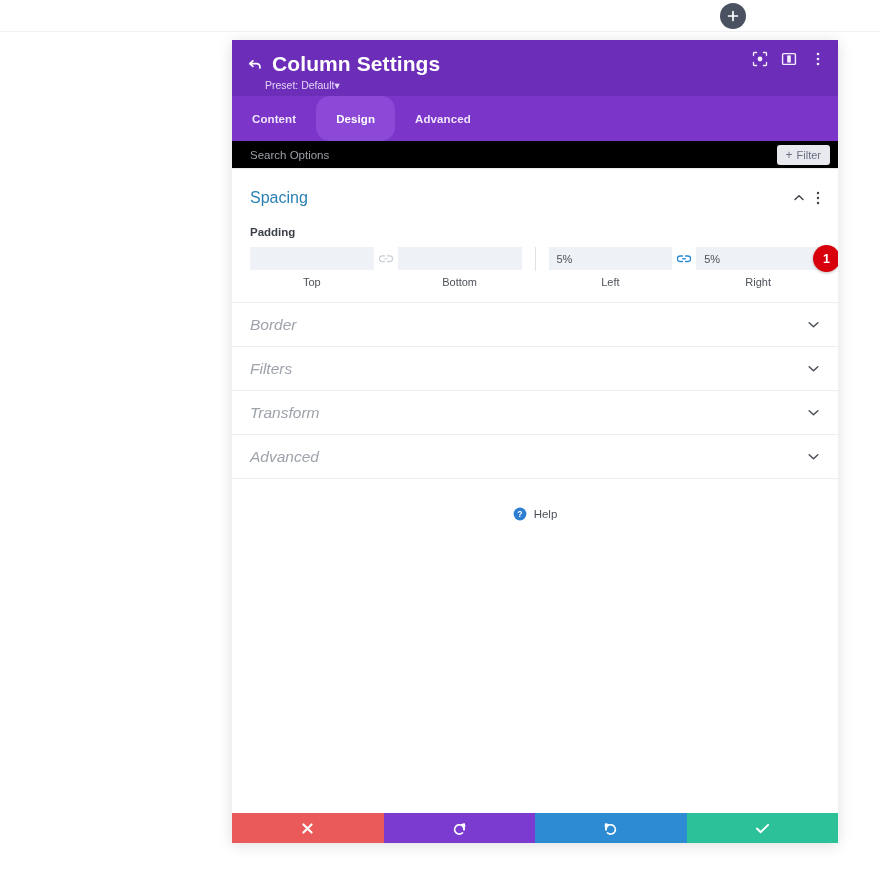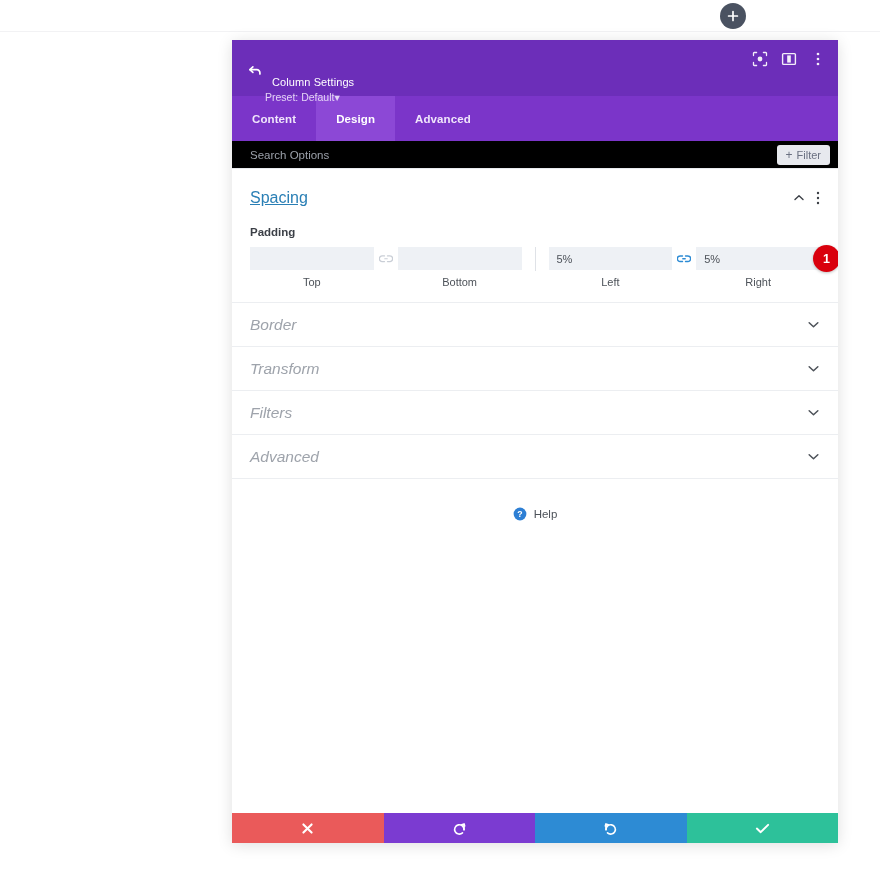--- a/index.html
+++ b/index.html
@@ -43,24 +43,23 @@
     background: #6c2eb9;
     padding: 12px 16px 0 16px;
     height: 56px;
     position: relative;
     flex: 0 0 auto;
   }
   .title-row { display: flex; align-items: center; gap: 9px; }
   .back-arrow { width: 15px; height: 15px; display: block; }
   .modal-title {
     color: #ffffff;
-    font-size: 11px;
-    font-weight: normal;
+    font-size: 21px;
+    font-weight: bold;
     letter-spacing: .1px;
-    margin-top: 24px;
   }
   .preset-line {
     margin-top: 3px; margin-left: 17px;
     color: #e3d3f5;
     font-size: 10.5px;
   }
   .header-icons {
     position: absolute; right: 12px; top: 11px;
     display: flex; align-items: center; gap: 13px;
   }
@@ -75,21 +74,21 @@
   }
   .tab {
     color: #f0e6fb;
     font-size: 11.5px;
     font-weight: bold;
     padding: 0 20px;
     display: flex; align-items: center;
     cursor: pointer;
     letter-spacing: .1px;
   }
-  .tab.active { background: #8c48d6; color: #ffffff; }
+  .tab.active { background: #8c48d6; color: #ffffff; border-radius: 14px; }
 
   .searchbar {
     height: 28px;
     background: #000000;
     border-bottom: 1px solid #e8eaee;
     display: flex; align-items: center;
     padding: 0 8px 0 18px;
     flex: 0 0 auto;
   }
   .search-input {
@@ -120,21 +119,20 @@
   }
 
   .section-open { padding: 20px 18px 14px 18px; border-bottom: 1px solid #eceef1; }
   .section-head {
     display: flex; align-items: center; justify-content: space-between;
   }
   .section-title-open {
     color: #2a7fb5;
     font-size: 16px;
     font-weight: normal;
-    text-decoration: underline;
   }
   .section-head-icons { display: flex; align-items: center; gap: 11px; }
   .chev { width: 12px; height: 12px; display: block; cursor: pointer; }
   .kebab { width: 4px; height: 14px; display: block; cursor: pointer; }
 
   .field-label {
     margin-top: 19px;
     font-size: 11.5px;
     font-weight: bold;
     color: #3b3f46;
@@ -351,28 +349,28 @@
 
       <div class="section-closed">
         <span class="section-title-closed">Border</span>
         <svg class="chev-down" viewBox="0 0 12 12">
           <path d="M2 4.4 L6 8.1 L10 4.4" fill="none" stroke="#4d5259" stroke-width="1.4" stroke-linecap="round" stroke-linejoin="round"></path>
         </svg>
       </div>
 
 
       <div class="section-closed">
-        <span class="section-title-closed">Transform</span>
+        <span class="section-title-closed">Filters</span>
         <svg class="chev-down" viewBox="0 0 12 12">
           <path d="M2 4.4 L6 8.1 L10 4.4" fill="none" stroke="#4d5259" stroke-width="1.4" stroke-linecap="round" stroke-linejoin="round"></path>
         </svg>
       </div>
 
       <div class="section-closed">
-        <span class="section-title-closed">Filters</span>
+        <span class="section-title-closed">Transform</span>
         <svg class="chev-down" viewBox="0 0 12 12">
           <path d="M2 4.4 L6 8.1 L10 4.4" fill="none" stroke="#4d5259" stroke-width="1.4" stroke-linecap="round" stroke-linejoin="round"></path>
         </svg>
       </div>
 
       <div class="section-closed">
         <span class="section-title-closed">Advanced</span>
         <svg class="chev-down" viewBox="0 0 12 12">
           <path d="M2 4.4 L6 8.1 L10 4.4" fill="none" stroke="#4d5259" stroke-width="1.4" stroke-linecap="round" stroke-linejoin="round"></path>
         </svg>

